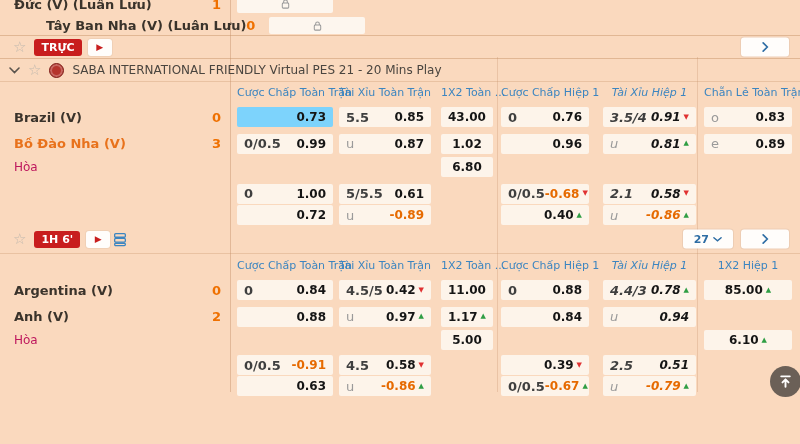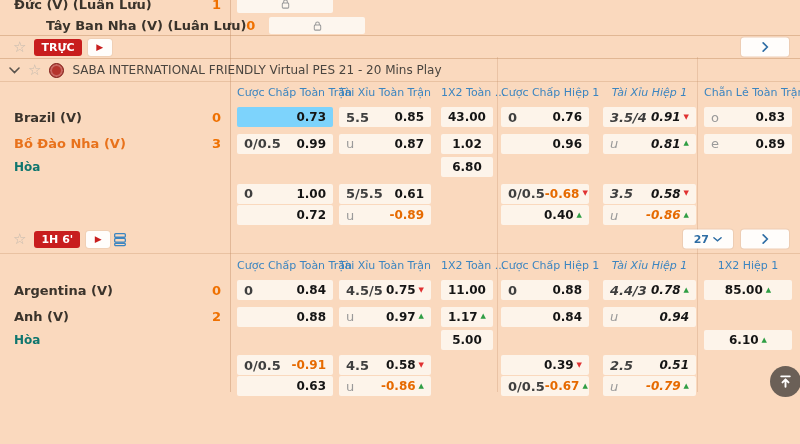--- a/index.html
+++ b/index.html
@@ -10,21 +10,21 @@
   .vline{position:absolute;top:0;width:1px;background:rgba(186,132,90,.38);z-index:0;}
   .vl-team{left:230px;height:392px;}
   .vl-g1{left:497px;top:57px;height:335px;background:rgba(186,132,90,.25);}
   .vl-g2{left:697px;top:57px;height:335px;background:rgba(186,132,90,.25);}
 
   .mrow{position:relative;display:flex;align-items:center;z-index:1;}
   .teamcol{width:230px;display:flex;align-items:center;padding:0 9px 0 14px;box-sizing:border-box;flex:none;}
   .tname{font-weight:700;font-size:13px;color:#3a332b;white-space:nowrap;}
   .tname.or{color:#e8721c;}
   .tscore{margin-left:auto;font-weight:700;font-size:13px;color:#ef7000;}
-  .draw{font-size:12px;color:#0f766e;font-weight:bold;}
+  .draw{font-size:12px;color:#be185d;}
   .cells{display:flex;align-items:center;padding-left:7px;flex:1;}
 
   .co1{width:96px;margin-right:6px;}
   .co2{width:92px;margin-right:10px;}
   .co3{width:52px;margin-right:8px;}
   .co4{width:88px;margin-right:14px;}
   .co5{width:93px;margin-right:8px;font-style:italic;}
   .co6{width:88px;margin-right:0;}
 
   .cell{display:flex;align-items:center;height:20px;background:#fdf4ea;border-radius:2px;
@@ -251,21 +251,21 @@
           <span class="h">5/5.5</span>
           <span class="v">0.61</span>
         </div>
       <div class="spacer co3"></div>
       <div class="cell co4">
           <span class="h">0/0.5</span>
           <span class="v neg">-0.68</span>
           <span class="ar dn">▼</span>
         </div>
       <div class="cell co5">
-          <span class="h">3.5</span>
+          <span class="h">2.1</span>
           <span class="v">0.58</span>
           <span class="ar dn">▼</span>
         </div>
     </div>
   </div>
 
   <div class="mrow" style="height:20px">
     <div class="teamcol"></div>
     <div class="cells">
       <div class="cell co1">
@@ -335,21 +335,21 @@
       <span class="tname">Argentina (V)</span>
       <span class="tscore">0</span>
     </div>
     <div class="cells">
       <div class="cell co1">
           <span class="h">0</span>
           <span class="v">0.84</span>
         </div>
       <div class="cell co2">
           <span class="h">4.5/5</span>
-          <span class="v">0.75</span>
+          <span class="v">0.42</span>
           <span class="ar dn">▼</span>
         </div>
       <div class="cell co3 center">
           <span class="v">11.00</span>
         </div>
       <div class="cell co4">
           <span class="h">0</span>
           <span class="v">0.88</span>
         </div>
       <div class="cell co5">

